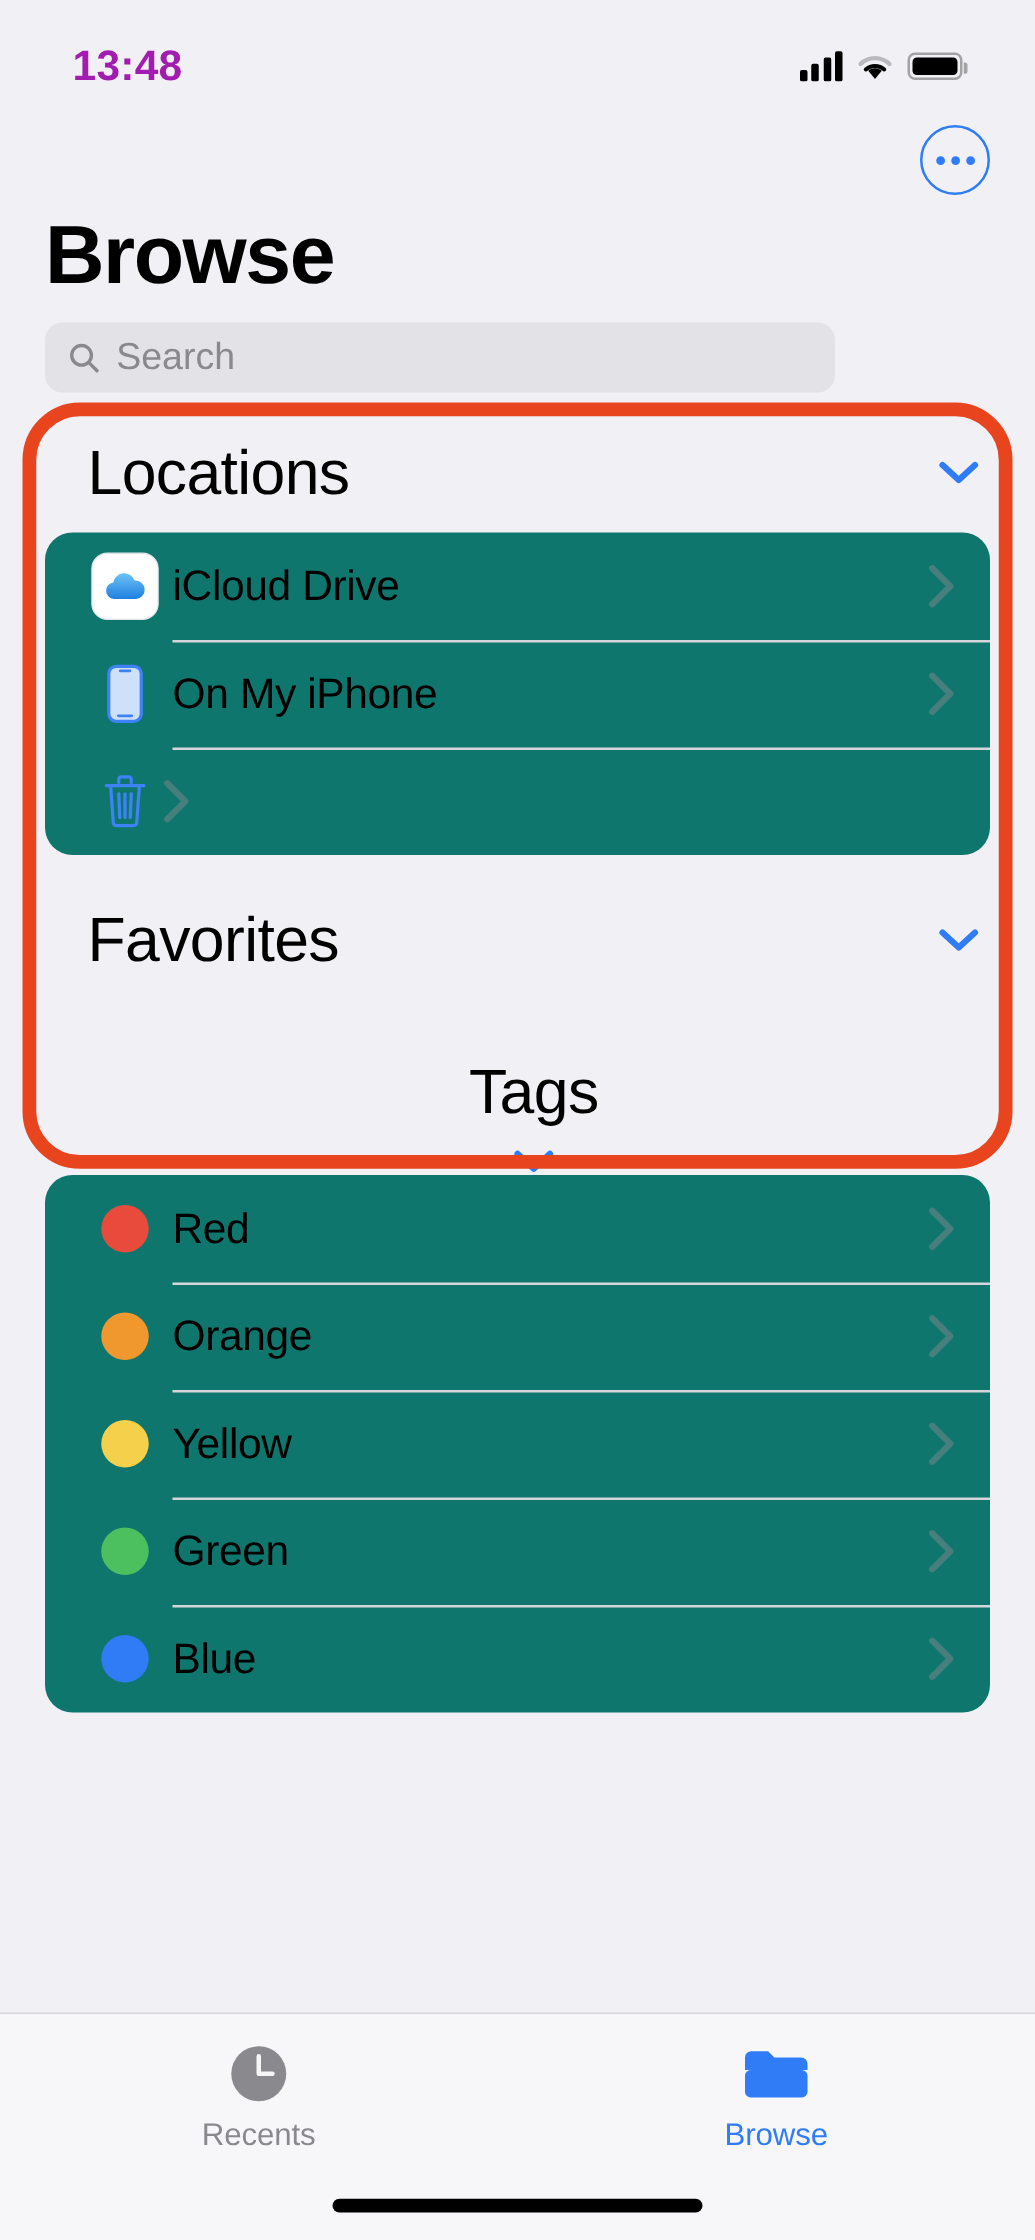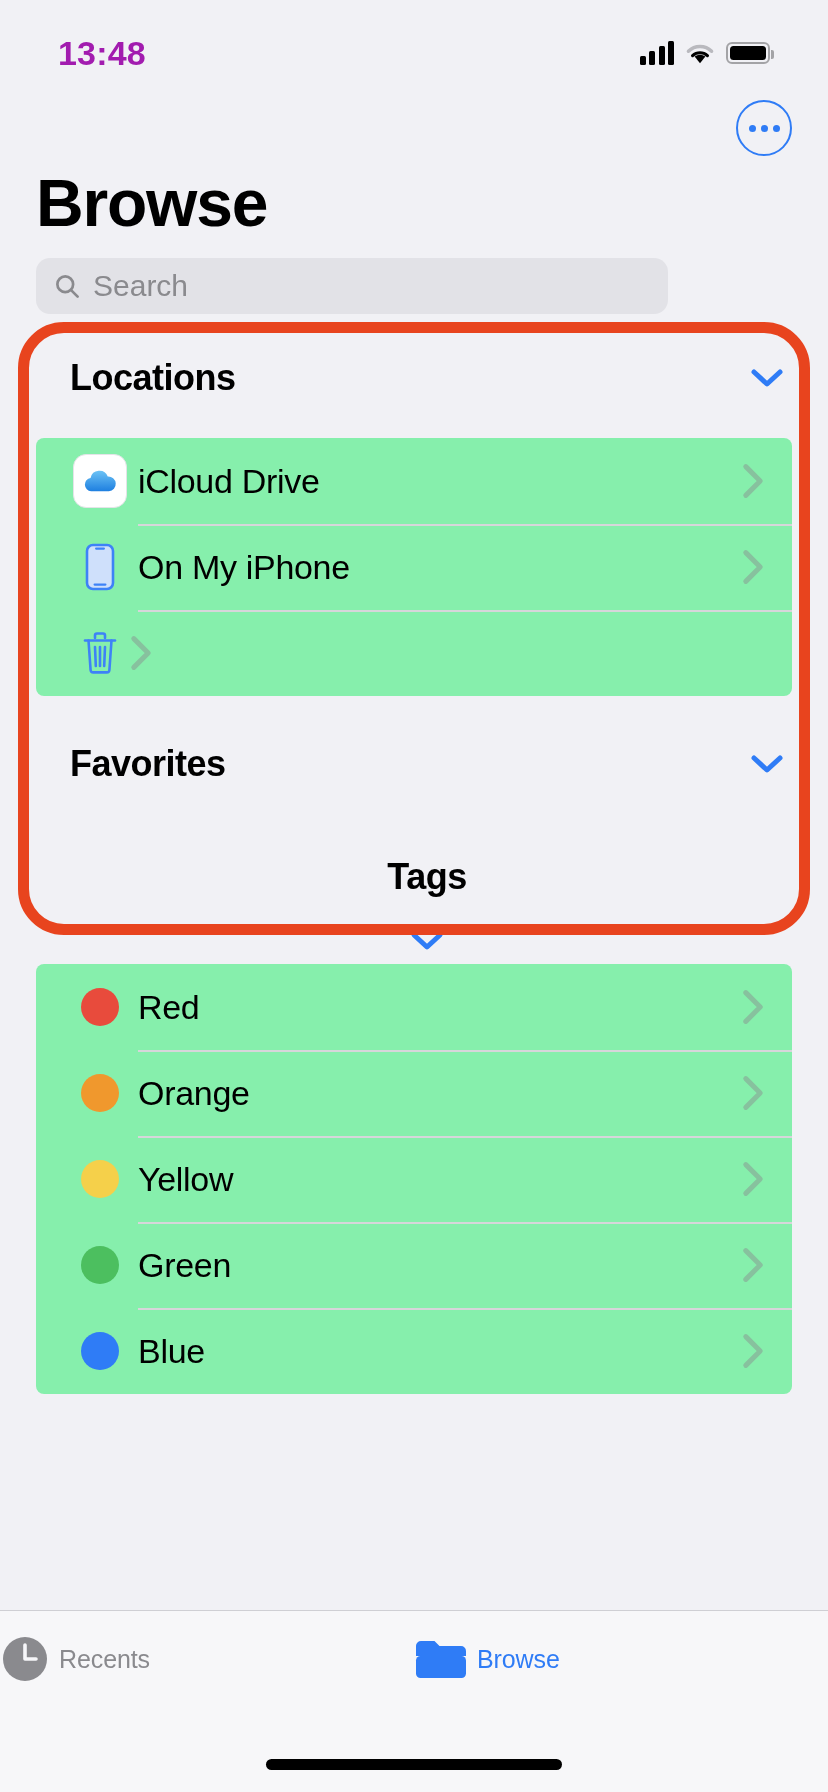--- a/index.html
+++ b/index.html
@@ -55,25 +55,25 @@
   .search-ico { width:27px; height:27px; flex:none; }
   .search-ph { font-size:30px; color:#8A8A8E; }
 
   
   .content { position:absolute; top:330px; left:0; width:828px; height:1075px; }
 
   .sec-head {
     display:flex; align-items:center; justify-content:space-between;
     padding:0 44px 0 70px; height:96px;
   }
-  .sec-title { font-size:36px; font-weight:700; color:#000; letter-spacing:-0.5px; }
+  .sec-title { font-size:50px; font-weight:400; color:#000; letter-spacing:-0.5px; }
   .chev-down { width:34px; height:22px; }
 
   .card {
-    margin:12px 36px; background:#86efac; border-radius:8px; overflow:hidden;
+    margin:0 36px; background:#0f766e; border-radius:22px; overflow:hidden;
   }
   .row {
     position:relative; display:flex; align-items:center;
     height:86px; padding-left:34px; padding-right:28px;
   }
   .row + .row::before {
     content:""; position:absolute; top:0; left:102px; right:0; height:1.5px; background:#D6D6DA;
   }
   .row-ico { width:60px; flex:none; display:flex; align-items:center; justify-content:center; }
   .row-label { flex:1; font-size:34px; color:#000; letter-spacing:-0.3px; padding-left:8px; }
@@ -93,21 +93,21 @@
   }
 
   
   .tabbar {
     position:absolute; left:0; bottom:0; width:828px; height:182px;
     background:rgba(246,246,249,.94);
     border-top:1.5px solid #CFCFD4;
     display:flex; align-items:flex-start; justify-content:space-around;
     padding-top:22px;
   }
-  .tab { width:50%; display:flex; flex-direction:row; align-items:center; gap:9px; }
+  .tab { width:50%; display:flex; flex-direction:column; align-items:center; gap:9px; }
   .tab-label { font-size:25px; letter-spacing:-0.1px; }
   .tab.inactive .tab-label { color:#8A8A8E; }
   .tab.active .tab-label { color:#2F7CF6; }
   .tab-ico { height:52px; display:flex; align-items:center; justify-content:center; }
   .home-ind {
     position:absolute; left:50%; transform:translateX(-50%); bottom:22px;
     width:296px; height:11px; border-radius:6px; background:#000;
   }
 </style>
 </head>

